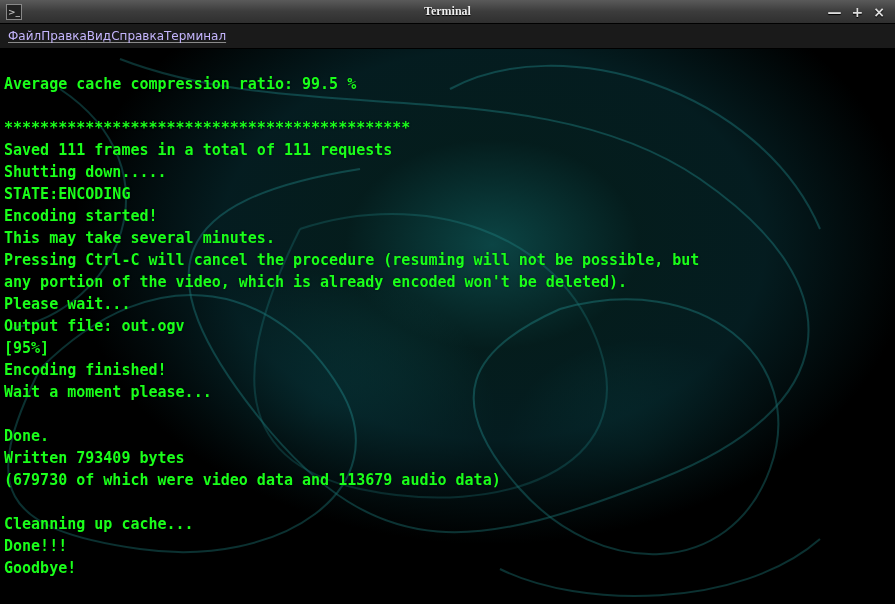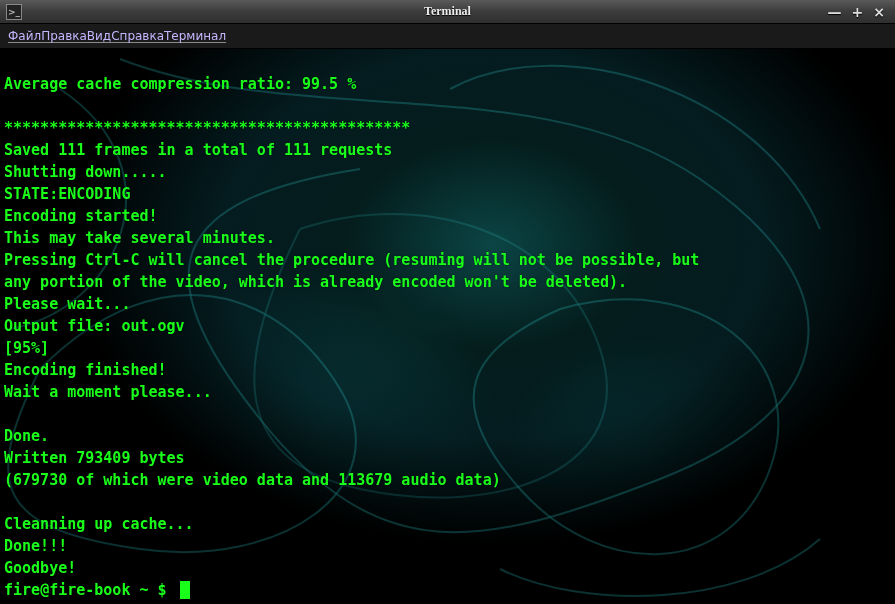--- a/index.html
+++ b/index.html
@@ -156,14 +156,14 @@
 <span>Encoding finished!</span>
 <span>Wait a moment please...</span>
 <span></span>
 <span>Done.</span>
 <span>Written 793409 bytes</span>
 <span>(679730 of which were video data and 113679 audio data)</span>
 <span></span>
 <span>Cleanning up cache...</span>
 <span>Done!!!</span>
 <span>Goodbye!</span>
-<span class="prompt-line"><span class="prompt-user">fire</span><span>@</span><span class="prompt-host">fire-book</span><span class="prompt-sep"> ~ $ </span><span class="cursor"></span></span></div>
+</div>
 </div>
 
 </body></html>

